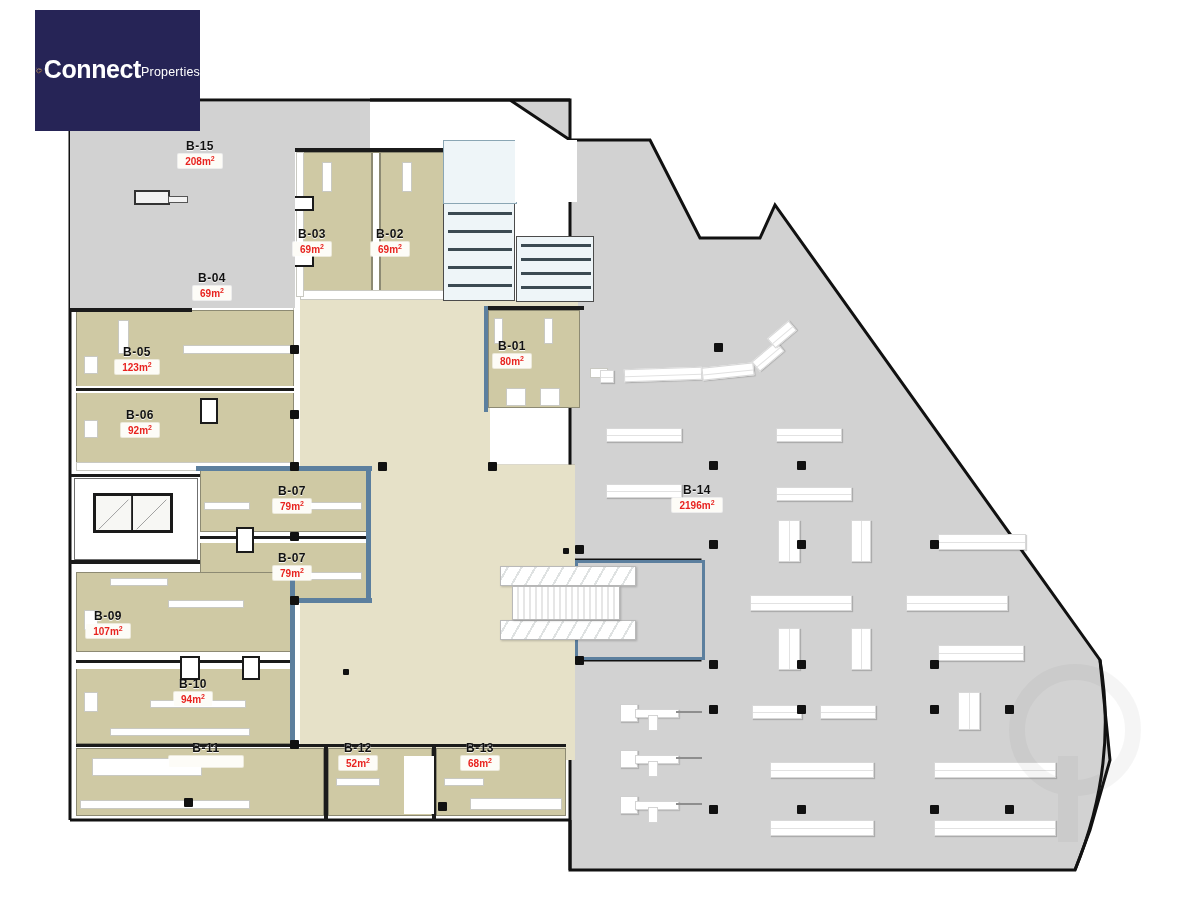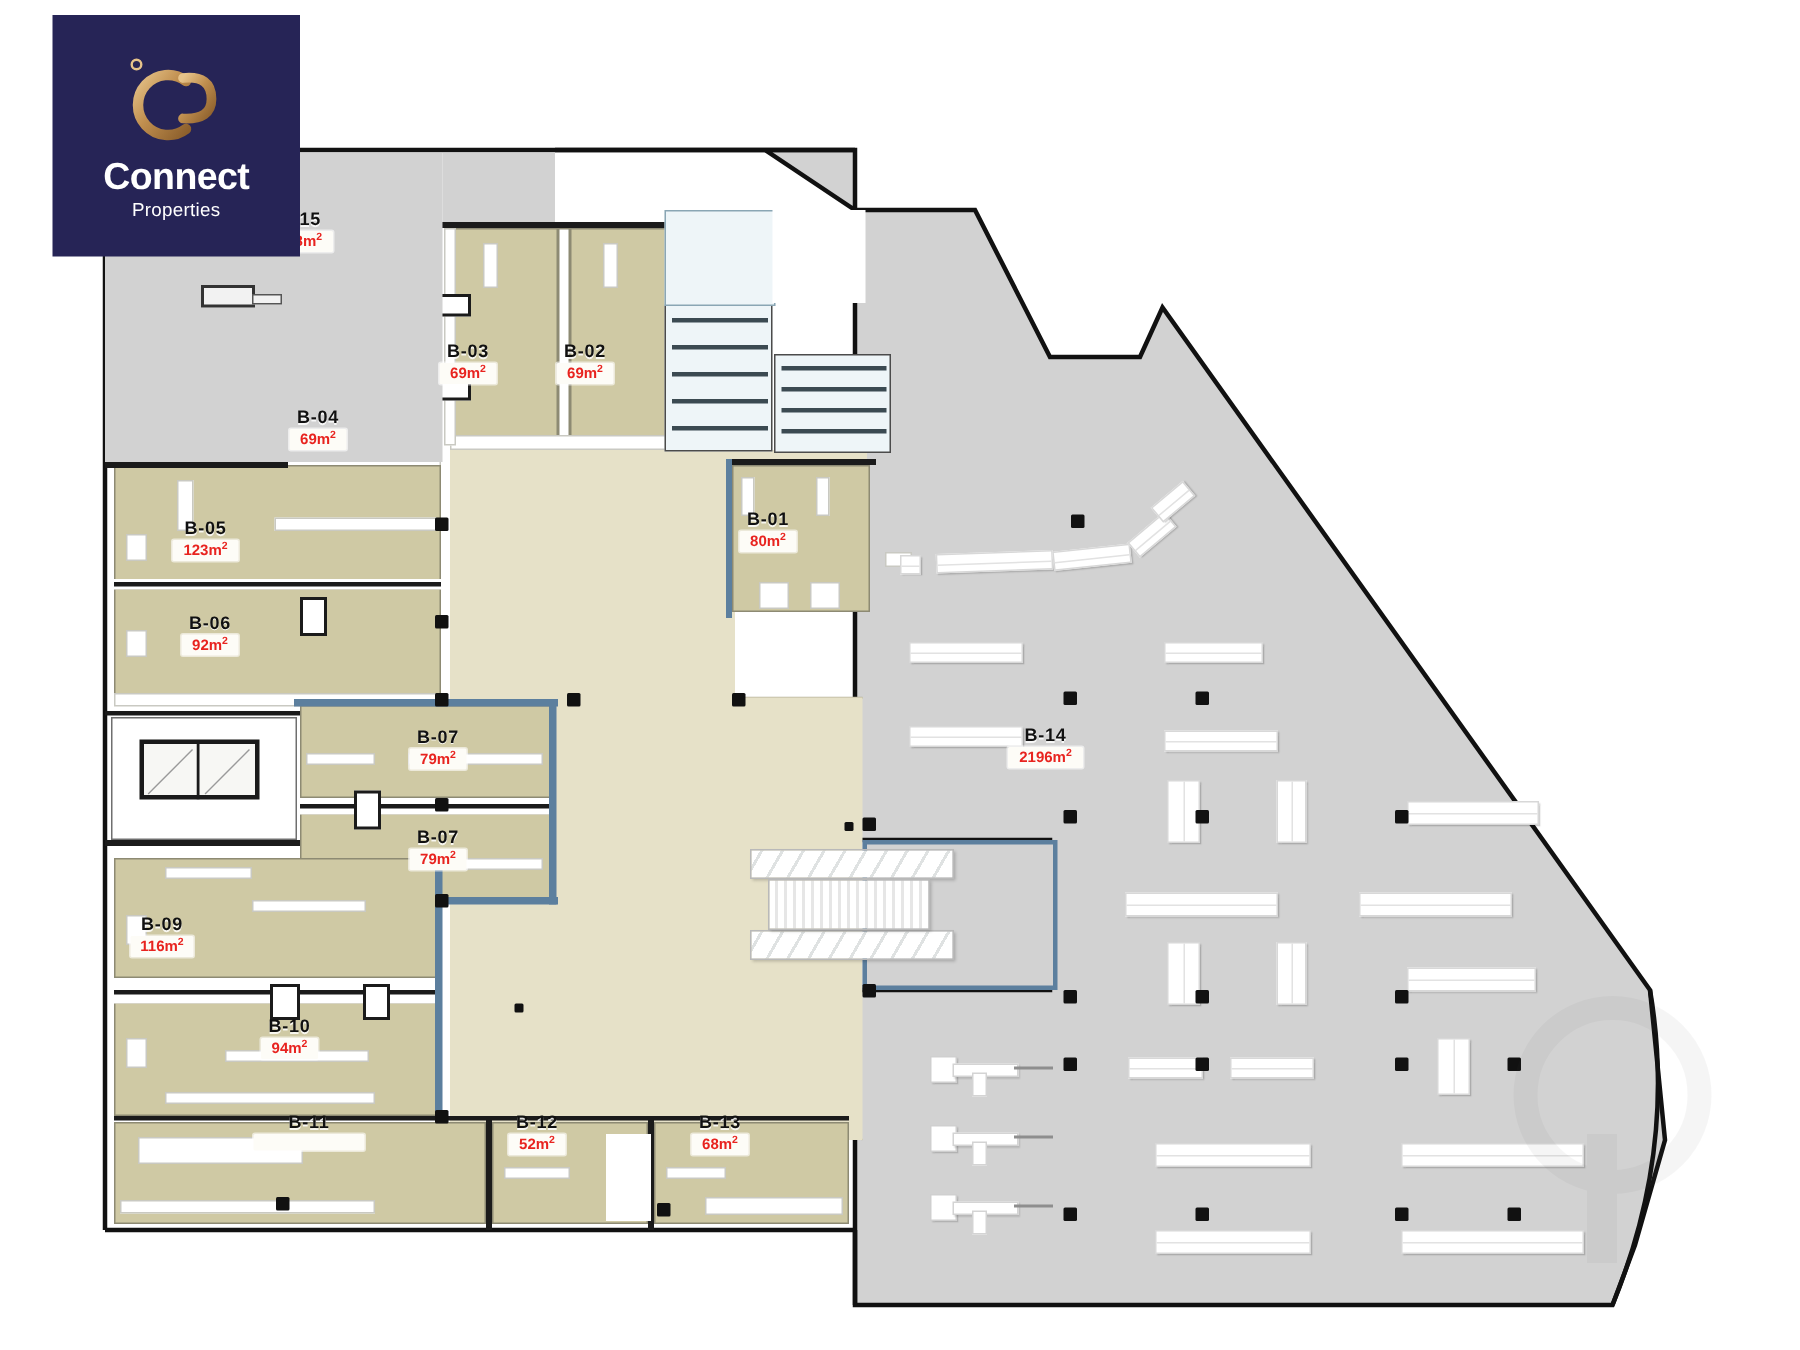--- a/index.html
+++ b/index.html
@@ -70,22 +70,22 @@
   .atrium{position:absolute;background:#e6e1c8;}
 
   
   .wline{position:absolute;background:#1b1b1b;}
   .bline{position:absolute;background:#5c7f9e;}
 
   
   .glz{position:absolute;background:#fff;border:1px solid #c9c9c2;box-sizing:border-box;}
 
   
-  #logo{position:absolute;left:35px;top:10px;width:165px;height:161px;background:#262456;
-        display:flex;flex-direction:column;align-items:center;justify-content:center;}
+  #logo{position:absolute;left:35px;top:10px;width:165px;height:121px;background:#262456;
+        display:flex;align-items:center;justify-content:center;}
   #logo .mono{width:86px;height:74px;}
   #logo .name{color:#fff;font-size:25px;font-weight:600;letter-spacing:-.4px;
               margin-top:-2px;line-height:1;}
   #logo .sub{color:#fff;font-size:12.5px;letter-spacing:.2px;margin-top:3px;line-height:1;}
 
   
   #wm{position:absolute;right:30px;bottom:40px;width:190px;height:200px;opacity:.05;}
 </style>
 </head>
 <body>
@@ -324,21 +324,21 @@
 
   <div id="labels">
       <div class="lbl" style="left: 472px; top: 340px; width: 80px;"><span class="code">B-01</span><span class="area"><span>80</span><span>m</span><span class="u">2</span></span></div>
       <div class="lbl" style="left: 350px; top: 228px; width: 80px;"><span class="code">B-02</span><span class="area"><span>69</span><span>m</span><span class="u">2</span></span></div>
       <div class="lbl" style="left: 272px; top: 228px; width: 80px;"><span class="code">B-03</span><span class="area"><span>69</span><span>m</span><span class="u">2</span></span></div>
       <div class="lbl" style="left: 172px; top: 272px; width: 80px;"><span class="code">B-04</span><span class="area"><span>69</span><span>m</span><span class="u">2</span></span></div>
       <div class="lbl" style="left: 97px; top: 346px; width: 80px;"><span class="code">B-05</span><span class="area"><span>123</span><span>m</span><span class="u">2</span></span></div>
       <div class="lbl" style="left: 100px; top: 409px; width: 80px;"><span class="code">B-06</span><span class="area"><span>92</span><span>m</span><span class="u">2</span></span></div>
       <div class="lbl" style="left: 252px; top: 485px; width: 80px;"><span class="code">B-07</span><span class="area"><span>79</span><span>m</span><span class="u">2</span></span></div>
       <div class="lbl" style="left: 252px; top: 552px; width: 80px;"><span class="code">B-07</span><span class="area"><span>79</span><span>m</span><span class="u">2</span></span></div>
-      <div class="lbl" style="left: 68px; top: 610px; width: 80px;"><span class="code">B-09</span><span class="area"><span>116</span><span>m</span><span class="u">2</span></span></div>
+      <div class="lbl" style="left: 68px; top: 610px; width: 80px;"><span class="code">B-09</span><span class="area"><span>107</span><span>m</span><span class="u">2</span></span></div>
       <div class="lbl" style="left: 153px; top: 678px; width: 80px; text-align: center;"><span class="code">B-10</span><span class="area"><span>94</span><span>m</span><span class="u">2</span></span></div>
       <div class="lbl blank" style="left: 166px; top: 742px; width: 80px;"><span class="code">B-11</span><span class="area"><span></span><span></span><span class="u"></span></span></div>
       <div class="lbl" style="left: 318px; top: 742px; width: 80px;"><span class="code">B-12</span><span class="area"><span>52</span><span>m</span><span class="u">2</span></span></div>
       <div class="lbl" style="left: 440px; top: 742px; width: 80px;"><span class="code">B-13</span><span class="area"><span>68</span><span>m</span><span class="u">2</span></span></div>
       <div class="lbl" style="left: 657px; top: 484px; width: 80px;"><span class="code">B-14</span><span class="area"><span>2196</span><span>m</span><span class="u">2</span></span></div>
       <div class="lbl" style="left: 160px; top: 140px; width: 80px;"><span class="code">B-15</span><span class="area"><span>208</span><span>m</span><span class="u">2</span></span></div>
     </div>
 
   <svg id="wm" viewBox="0 0 190 200">
     <circle cx="95" cy="70" r="58" fill="none" stroke="#555" stroke-width="16"></circle>

